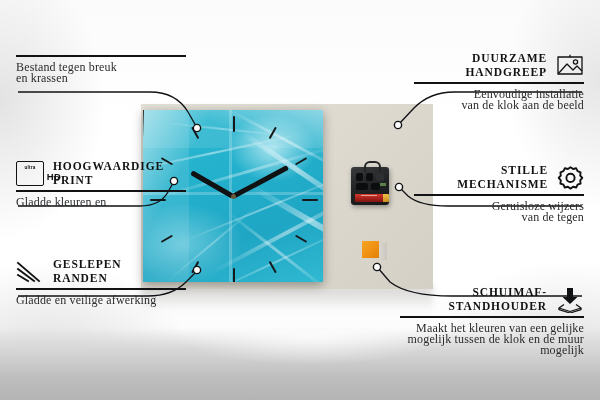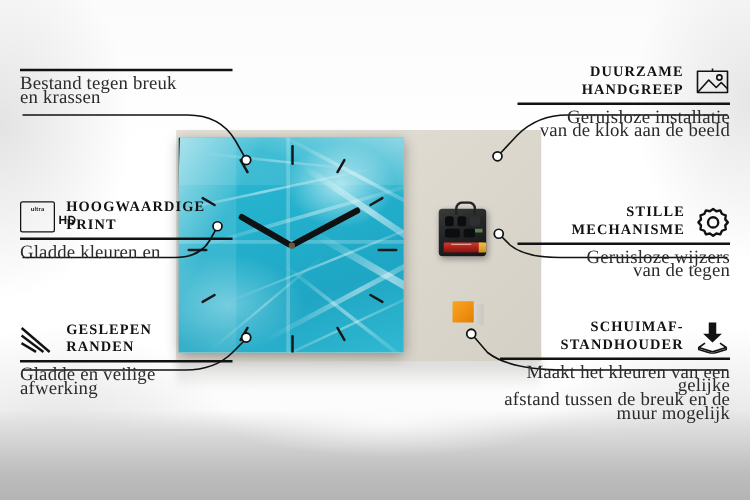--- a/index.html
+++ b/index.html
@@ -124,21 +124,21 @@
   .feature.right .head{flex-direction:row-reverse;}
   .title{
     font-family:"Liberation Serif", serif;
     font-weight:bold;font-size:11.5px;line-height:13.5px;
     letter-spacing:0.9px;color:#111214;text-transform:uppercase;
   }
   .feature.right .title{text-align:right;}
   .rule{height:1.6px;background:#111214;margin:3px 0 5px 0;width:100%;}
   .desc{
     font-family:"Liberation Serif", serif;
-    font-size:15px;line-height:11.2px;color:#2a2b2d;letter-spacing:0.15px;
+    font-size:12px;line-height:11.2px;color:#2a2b2d;letter-spacing:0.15px;
   }
   .feature.right .desc{text-align:right;}
 
   .icon{flex:0 0 auto;display:block;}
 
   
   .hd-badge{
     width:26px;height:23px;border:1.6px solid #111214;border-radius:2px;
     display:flex;flex-direction:column;align-items:center;justify-content:center;line-height:1;
   }
@@ -286,21 +286,21 @@
           <path d="M14,0.8 L14,3"></path>
         </g>
       </svg>
       <div>
         <div class="title">DUURZAME</div>
         <div class="title">HANDGREEP</div>
       </div>
     </div>
     <div class="rule"></div>
     <div class="desc">
-      <div>Geruisloze installatie</div>
+      <div>Eenvoudige installatie</div>
       <div>van de klok aan de beeld</div>
     </div>
   </div>
 
   <div class="feature right" style="left:414px;top:164px;">
     <div class="head">
       <svg class="icon" width="27" height="26" viewBox="0 0 27 26">
         <g fill="none" stroke="#111214" stroke-width="1.9" stroke-linejoin="round">
           <path d="M13.5,2.2 L16.1,4.0 L19.2,3.3 L20.6,6.2 L23.6,7.3 L23.2,10.5 L25.3,12.9 L23.2,15.3 L23.6,18.5 L20.6,19.6 L19.2,22.5 L16.1,21.8 L13.5,23.6 L10.9,21.8 L7.8,22.5 L6.4,19.6 L3.4,18.5 L3.8,15.3 L1.7,12.9 L3.8,10.5 L3.4,7.3 L6.4,6.2 L7.8,3.3 L10.9,4.0 Z"></path>
           <circle cx="13.5" cy="12.9" r="4.1"></circle>
@@ -311,34 +311,34 @@
         <div class="title">MECHANISME</div>
       </div>
     </div>
     <div class="rule"></div>
     <div class="desc">
       <div>Geruisloze wijzers</div>
       <div>van de tegen</div>
     </div>
   </div>
 
-  <div class="feature right" style="left:400px;top:256px;width:184px;">
+  <div class="feature right" style="left:400px;top:286px;width:184px;">
     <div class="head">
       <svg class="icon" width="28" height="26" viewBox="0 0 28 26">
         <path d="M11,1 H17 V10 H21.5 L14,17 L6.5,10 H11 Z" fill="#111214"></path>
         <g fill="none" stroke="#111214" stroke-width="1.3" stroke-linejoin="round">
           <path d="M8,17.5 L3,21 L14,24.5 L25,21 L20,17.5"></path>
           <path d="M3,21 L3,22.6 L14,26 L25,22.6 L25,21"></path>
         </g>
       </svg>
       <div>
         <div class="title">SCHUIMAF-</div>
         <div class="title">STANDHOUDER</div>
       </div>
     </div>
     <div class="rule"></div>
     <div class="desc">
       <div>Maakt het kleuren van een gelijke</div>
-      <div>afstand tussen de breuk en de muur mogelijk</div>
+      <div>mogelijk tussen de klok en de muur mogelijk</div>
     </div>
   </div>
 
 </div>
 
 </body></html>

